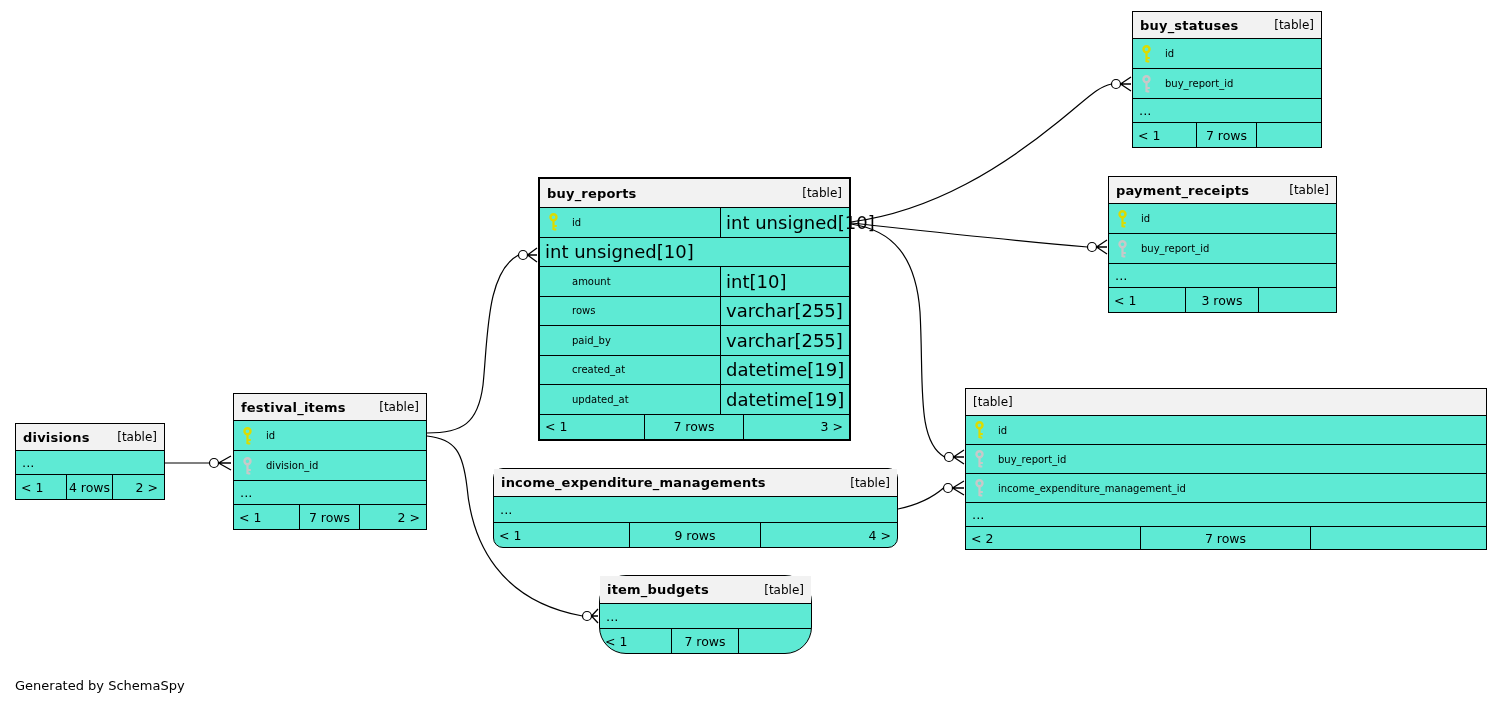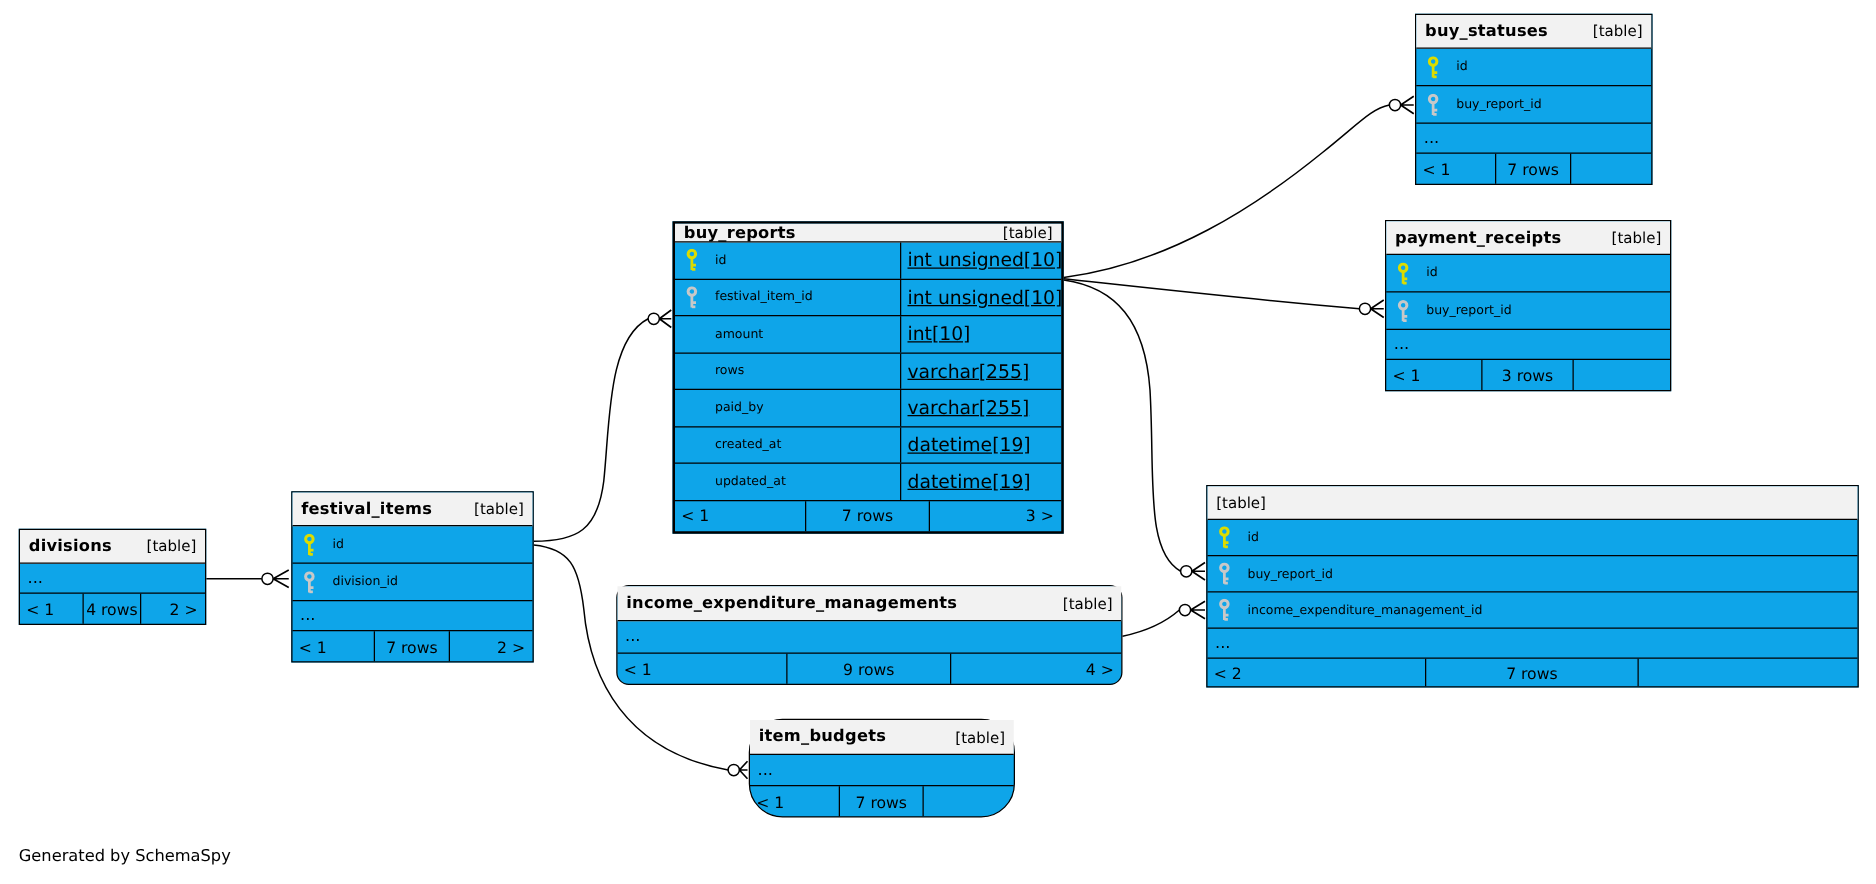--- a/index.html
+++ b/index.html
@@ -2,21 +2,21 @@
 <html><head>
 <meta charset="utf-8">
 <style>
   * { box-sizing: border-box; margin: 0; padding: 0; }
   html, body { width: 1501px; height: 707px; background: #ffffff; overflow: hidden; }
   body { font-family: "DejaVu Sans", "Liberation Sans", sans-serif; color: #000; }
   #canvas { position: relative; width: 1501px; height: 707px; background: #ffffff; }
 
   #edge-layer { position: absolute; left: 0; top: 0; width: 1501px; height: 707px; }
 
-  .tbl { position: absolute; background: #0ea5e9; border: 1px solid #000; }
+  .tbl { position: absolute; background: #5eead4; border: 1px solid #000; }
   .tbl.focus { border-width: 2px; }
 
   .thead { height: 27px; background: #f2f2f2; border-bottom: 1px solid #000;
            display: flex; align-items: center; justify-content: space-between;
            padding: 0 7px; }
   .tname { font-weight: bold; font-size: 13px; letter-spacing: 0.2px; }
   .ttag  { font-size: 12px; }
 
   .trow { height: 30px; border-bottom: 1px solid #000; display: flex; align-items: center; }
   .ncell { display: flex; align-items: center; height: 100%; flex: 1; }
@@ -29,24 +29,24 @@
   .telli { height: 24px; border-bottom: 1px solid #000; font-size: 13px;
            display: flex; align-items: center; padding-left: 6px; }
   .tfoot { height: 24px; display: flex; align-items: stretch; font-size: 12.5px; }
   .fcell { flex: 1; display: flex; align-items: center; }
   .fcell + .fcell { border-left: 1px solid #000; }
   .fl { justify-content: flex-start; padding-left: 5px; }
   .fc { justify-content: center; }
   .fr { justify-content: flex-end; padding-right: 6px; }
 
   
-  #tbl-buy_reports .thead { height: 15px; align-items: center; }
+  #tbl-buy_reports .thead { height: 29px; align-items: center; }
   #tbl-buy_reports .trow { height: 29.5px; }
   #tbl-buy_reports .ncell { flex: 0 0 181px; border-right: 1px solid #000; }
-  #tbl-buy_reports .tcell { flex: 1; font-size: 15px; padding-left: 5px; white-space: nowrap; text-decoration: underline; }
+  #tbl-buy_reports .tcell { flex: 1; font-size: 18px; padding-left: 5px; white-space: nowrap; }
 
   #tbl-divisions { left: 15px;  top: 423px; width: 150px; }
   #tbl-festival_items { left: 233px; top: 393px; width: 194px; }
   #tbl-buy_reports { left: 538px; top: 177px; width: 313px; }
   #tbl-income_expenditure_managements { left: 493px; top: 468px; width: 405px; border-radius: 10px; }
   #tbl-income_expenditure_managements .thead { height: 28px; }
   #tbl-income_expenditure_managements .telli { height: 26px; }
   #tbl-item_budgets { left: 599px; top: 575px; width: 213px; border-radius: 27px; }
   #tbl-item_budgets .thead { height: 28px; }
   #tbl-item_budgets .telli { height: 25px; }
@@ -156,29 +156,20 @@
           <svg viewBox="0 0 11 18" width="11" height="18" stroke="currentColor">
               <circle cx="5.5" cy="4.2" r="3" stroke-width="2.4" fill="none"></circle>
               <path d="M5.5,7.2 L5.5,17 M5.5,13 L8.8,13 M5.5,16.5 L8.3,16.5" stroke-width="2.2" fill="none"></path>
             </svg>
         </span>
         <span class="cname">id</span>
       </div>
       <div class="tcell">int unsigned[10]</div>
     </div>
     <div class="trow">
-      <div class="ncell">
-        <span class="kicon fk">
-          <svg viewBox="0 0 11 18" width="11" height="18" stroke="currentColor">
-              <circle cx="5.5" cy="4.2" r="3" stroke-width="2.4" fill="none"></circle>
-              <path d="M5.5,7.2 L5.5,17 M5.5,13 L8.8,13 M5.5,16.5 L8.3,16.5" stroke-width="2.2" fill="none"></path>
-            </svg>
-        </span>
-        <span class="cname">festival_item_id</span>
-      </div>
       <div class="tcell">int unsigned[10]</div>
     </div>
     <div class="trow">
       <div class="ncell">
           <span class="kspacer"></span>
         <span class="cname">amount</span>
         </div>
       <div class="tcell">int[10]</div>
     </div>
     <div class="trow">

